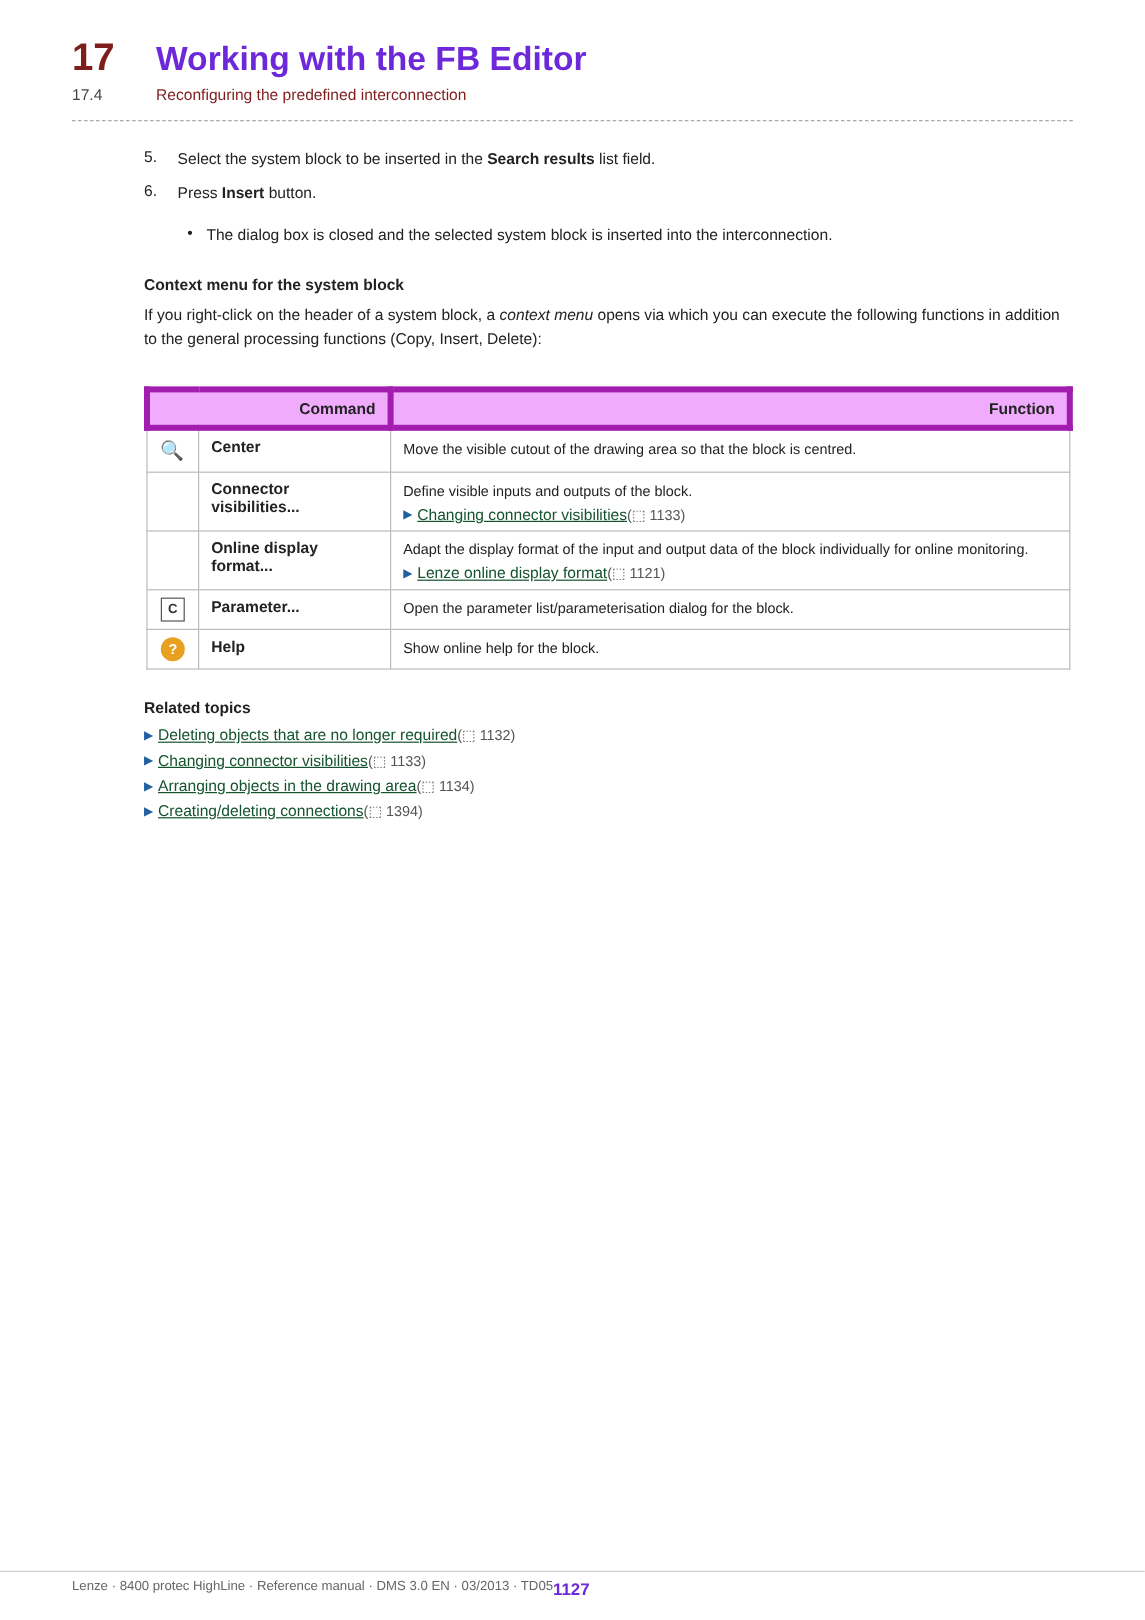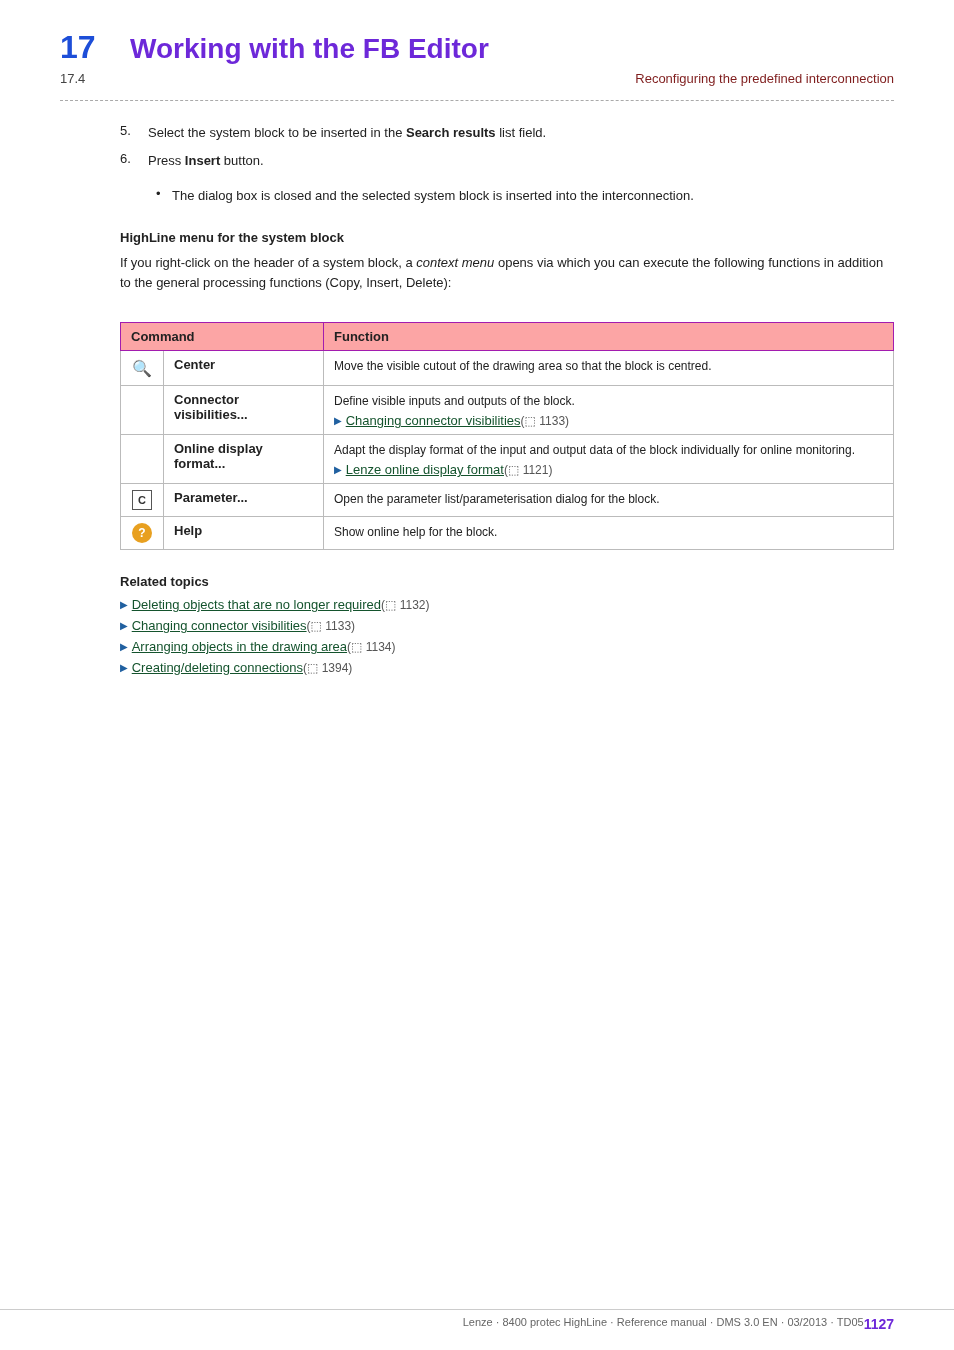--- a/index.html
+++ b/index.html
@@ -20,36 +20,35 @@
 
     .header-section {
       display: flex;
       align-items: flex-start;
       margin-bottom: 6px;
     }
 
     .chapter-number {
       font-size: 32px;
       font-weight: bold;
-      color: #1d4ed8;
+      color: #7f1d1d;
       min-width: 70px;
       line-height: 1.1;
     }
 
     .chapter-title {
       font-size: 28px;
       font-weight: bold;
       color: #6d28d9;
       line-height: 1.1;
       padding-top: 4px;
     }
 
     .section-label {
       display: flex;
-      justify-content: space-between;
     }
 
     .section-number {
       min-width: 70px;
       font-size: 13px;
       color: #444;
     }
 
     .section-title {
       font-size: 13px;
@@ -132,24 +131,24 @@
 
     
     .command-table {
       width: 100%;
       border-collapse: collapse;
       margin-bottom: 20px;
       font-size: 13px;
     }
 
     .command-table th {
-      background-color: #fca5a5;
-      border: 1px solid #a21caf;
+      background-color: #f0abfc;
+      border: 5px solid #a21caf;
       padding: 6px 10px;
-      text-align: left;
+      text-align: right;
       font-weight: bold;
     }
 
     .command-table td {
       border: 1px solid #bbb;
       padding: 6px 10px;
       vertical-align: top;
     }
 
     .command-table tr td:first-child {
@@ -249,21 +248,21 @@
       font-size: 10px;
     }
 
     
     .page-footer {
       position: absolute;
       bottom: 18px;
       left: 0;
       right: 0;
       display: flex;
-      justify-content: flex-end;
+      justify-content: flex-start;
       padding: 0 60px;
       font-size: 11px;
       color: #666;
       border-top: 1px solid #ccc;
       padding-top: 6px;
     }
 
     .page-number {
       font-size: 14px;
       font-weight: bold;
@@ -303,21 +302,21 @@
       </li>
     </ol>
 
     <div class="sub-item">
       <div class="bullet-item">
         <span class="bullet-dot">•</span>
         <span class="bullet-text">The dialog box is closed and the selected system block is inserted into the interconnection.</span>
       </div>
     </div>
 
-    <div class="section-heading">HighLine menu for the system block</div>
+    <div class="section-heading">Context menu for the system block</div>
     <p class="intro-text">
       If you right-click on the header of a system block, a <i>context menu</i> opens via which you can execute the following functions in addition to the general processing functions (Copy, Insert, Delete):
     </p>
 
     <table class="command-table">
       <thead>
         <tr>
           <th colspan="2">Command</th>
           <th>Function</th>
         </tr>

